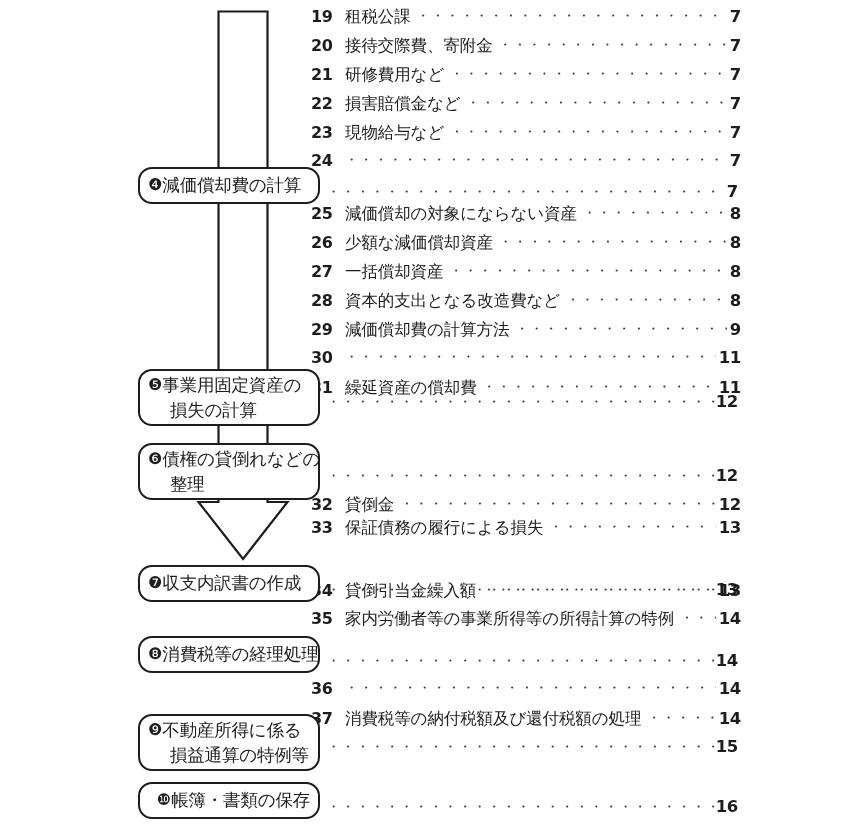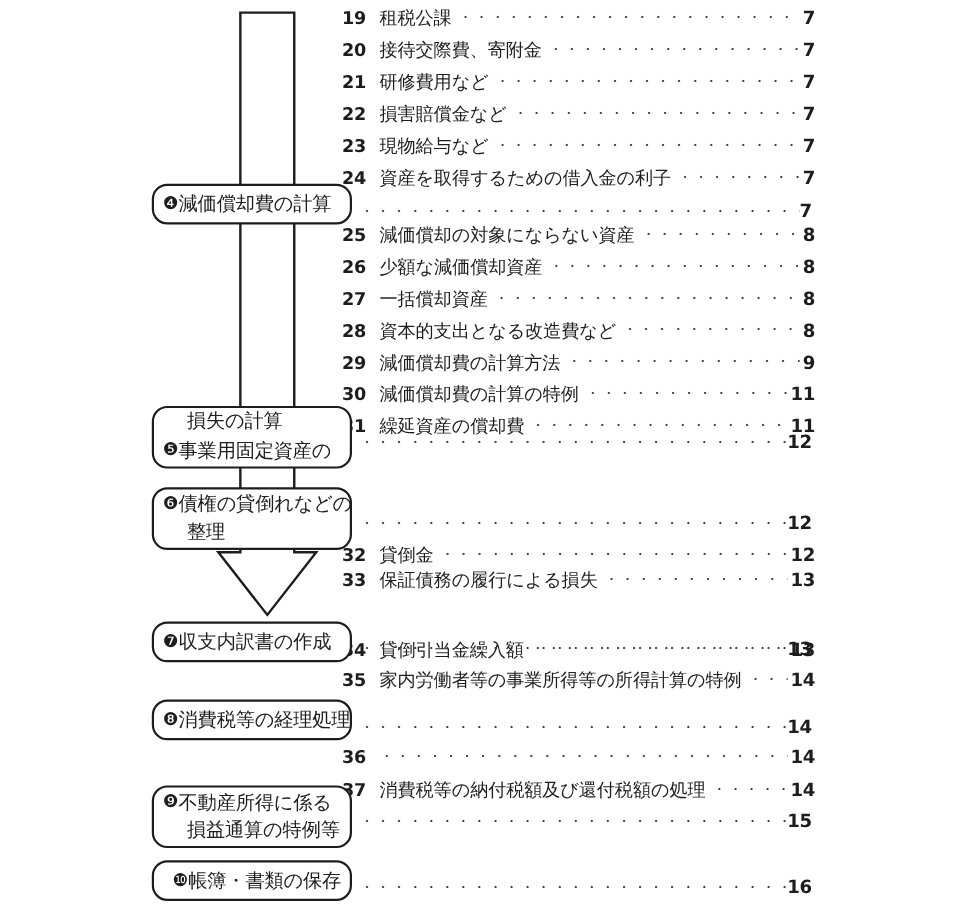--- a/index.html
+++ b/index.html
@@ -164,21 +164,20 @@
   <span class="pageno">7</span>
 </div>
 <div class="toc-entry" style="top:122px">
   <span class="num">23</span>
   <span class="title">現物給与など</span>
   <span class="dots">・・・・・・・・・・・・・・・・・・・・・・・・・・・・・・・・・・・・・・・・・・・・・・・・・・・・・・・・・・・・・・・・・・・・・・・・・・・・・・・・・・・・・・・・・・・・・・・・・・・・・・・・・・・・・・・・・・・・・・・・・・・・・・・・・・・・・・・・・・・・・・・・・・・・・・・・・・・・・・・・・・・・・・・・・・・・・・・・・・・・・・・・・・・・・・・・・・・・・・・・・・・・・・・・・・・・・・・・・・・・・・・・・</span>
   <span class="pageno">7</span>
 </div>
 <div class="toc-entry" style="top:151px">
   <span class="num">24</span>
-  <span class="title">資産を取得するための借入金の利子</span>
   <span class="dots">・・・・・・・・・・・・・・・・・・・・・・・・・・・・・・・・・・・・・・・・・・・・・・・・・・・・・・・・・・・・・・・・・・・・・・・・・・・・・・・・・・・・・・・・・・・・・・・・・・・・・・・・・・・・・・・・・・・・・・・・・・・・・・・・・・・・・・・・・・・・・・・・・・・・・・・・・・・・・・・・・・・・・・・・・・・・・・・・・・・・・・・・・・・・・・・・・・・・・・・・・・・・・・・・・・・・・・・・・・・・・・・・・</span>
   <span class="pageno">7</span>
 </div>
 
 <div class="proc-box" style="top:167px; height:37px;">
   <div class="proc-line">
     <span class="proc-num">❹</span><span>減価償却費の計算</span>
   </div>
 </div>
 <div class="leader-row" style="left:327px; width:411px; top:182px;">
@@ -211,36 +210,35 @@
   <span class="pageno">8</span>
 </div>
 <div class="toc-entry" style="top:319px">
   <span class="num">29</span>
   <span class="title">減価償却費の計算方法</span>
   <span class="dots">・・・・・・・・・・・・・・・・・・・・・・・・・・・・・・・・・・・・・・・・・・・・・・・・・・・・・・・・・・・・・・・・・・・・・・・・・・・・・・・・・・・・・・・・・・・・・・・・・・・・・・・・・・・・・・・・・・・・・・・・・・・・・・・・・・・・・・・・・・・・・・・・・・・・・・・・・・・・・・・・・・・・・・・・・・・・・・・・・・・・・・・・・・・・・・・・・・・・・・・・・・・・・・・・・・・・・・・・・・・・・・・・・</span>
   <span class="pageno">9</span>
 </div>
 <div class="toc-entry" style="top:348px">
   <span class="num">30</span>
-  <span class="title">減価償却費の計算の特例</span>
   <span class="dots">・・・・・・・・・・・・・・・・・・・・・・・・・・・・・・・・・・・・・・・・・・・・・・・・・・・・・・・・・・・・・・・・・・・・・・・・・・・・・・・・・・・・・・・・・・・・・・・・・・・・・・・・・・・・・・・・・・・・・・・・・・・・・・・・・・・・・・・・・・・・・・・・・・・・・・・・・・・・・・・・・・・・・・・・・・・・・・・・・・・・・・・・・・・・・・・・・・・・・・・・・・・・・・・・・・・・・・・・・・・・・・・・・</span>
   <span class="pageno">11</span>
 </div>
 <div class="toc-entry" style="top:377px">
   <span class="num">31</span>
   <span class="title">繰延資産の償却費</span>
   <span class="dots">・・・・・・・・・・・・・・・・・・・・・・・・・・・・・・・・・・・・・・・・・・・・・・・・・・・・・・・・・・・・・・・・・・・・・・・・・・・・・・・・・・・・・・・・・・・・・・・・・・・・・・・・・・・・・・・・・・・・・・・・・・・・・・・・・・・・・・・・・・・・・・・・・・・・・・・・・・・・・・・・・・・・・・・・・・・・・・・・・・・・・・・・・・・・・・・・・・・・・・・・・・・・・・・・・・・・・・・・・・・・・・・・・</span>
   <span class="pageno">11</span>
 </div>
 
 <div class="proc-box" style="top:369px; height:57px;">
+  <div class="proc-line">
+    <span class="proc-num">❺</span><span>事業用固定資産の</span>
+  </div>
   <div class="proc-line indent">損失の計算</div>
-  <div class="proc-line">
-    <span class="proc-num">❺</span><span>事業用固定資産の</span>
-  </div>
 </div>
 <div class="leader-row" style="left:327px; width:411px; top:392px;">
   <span class="dots">・・・・・・・・・・・・・・・・・・・・・・・・・・・・・・・・・・・・・・・・・・・・・・・・・・・・・・・・・・・・・・・・・・・・・・・・・・・・・・・・・・・・・・・・・・・・・・・・・・・・・・・・・・・・・・・・・・・・・・・・・・・・・・・・・・・・・・・・・・・・・・・・・・・・・・・・・・・・・・・・・・・・・・・・・・・・・・・・・・・・・・・・・・・・・・・・・・・・・・・・・・・・・・・・・・・・・・・・・・・・・・・・・</span>
   <span class="pageno">12</span>
 </div>
 
 <div class="proc-box" style="top:443px; height:57px;">
   <div class="proc-line">
     <span class="proc-num">❻</span><span>債権の貸倒れなどの</span>
   </div>

